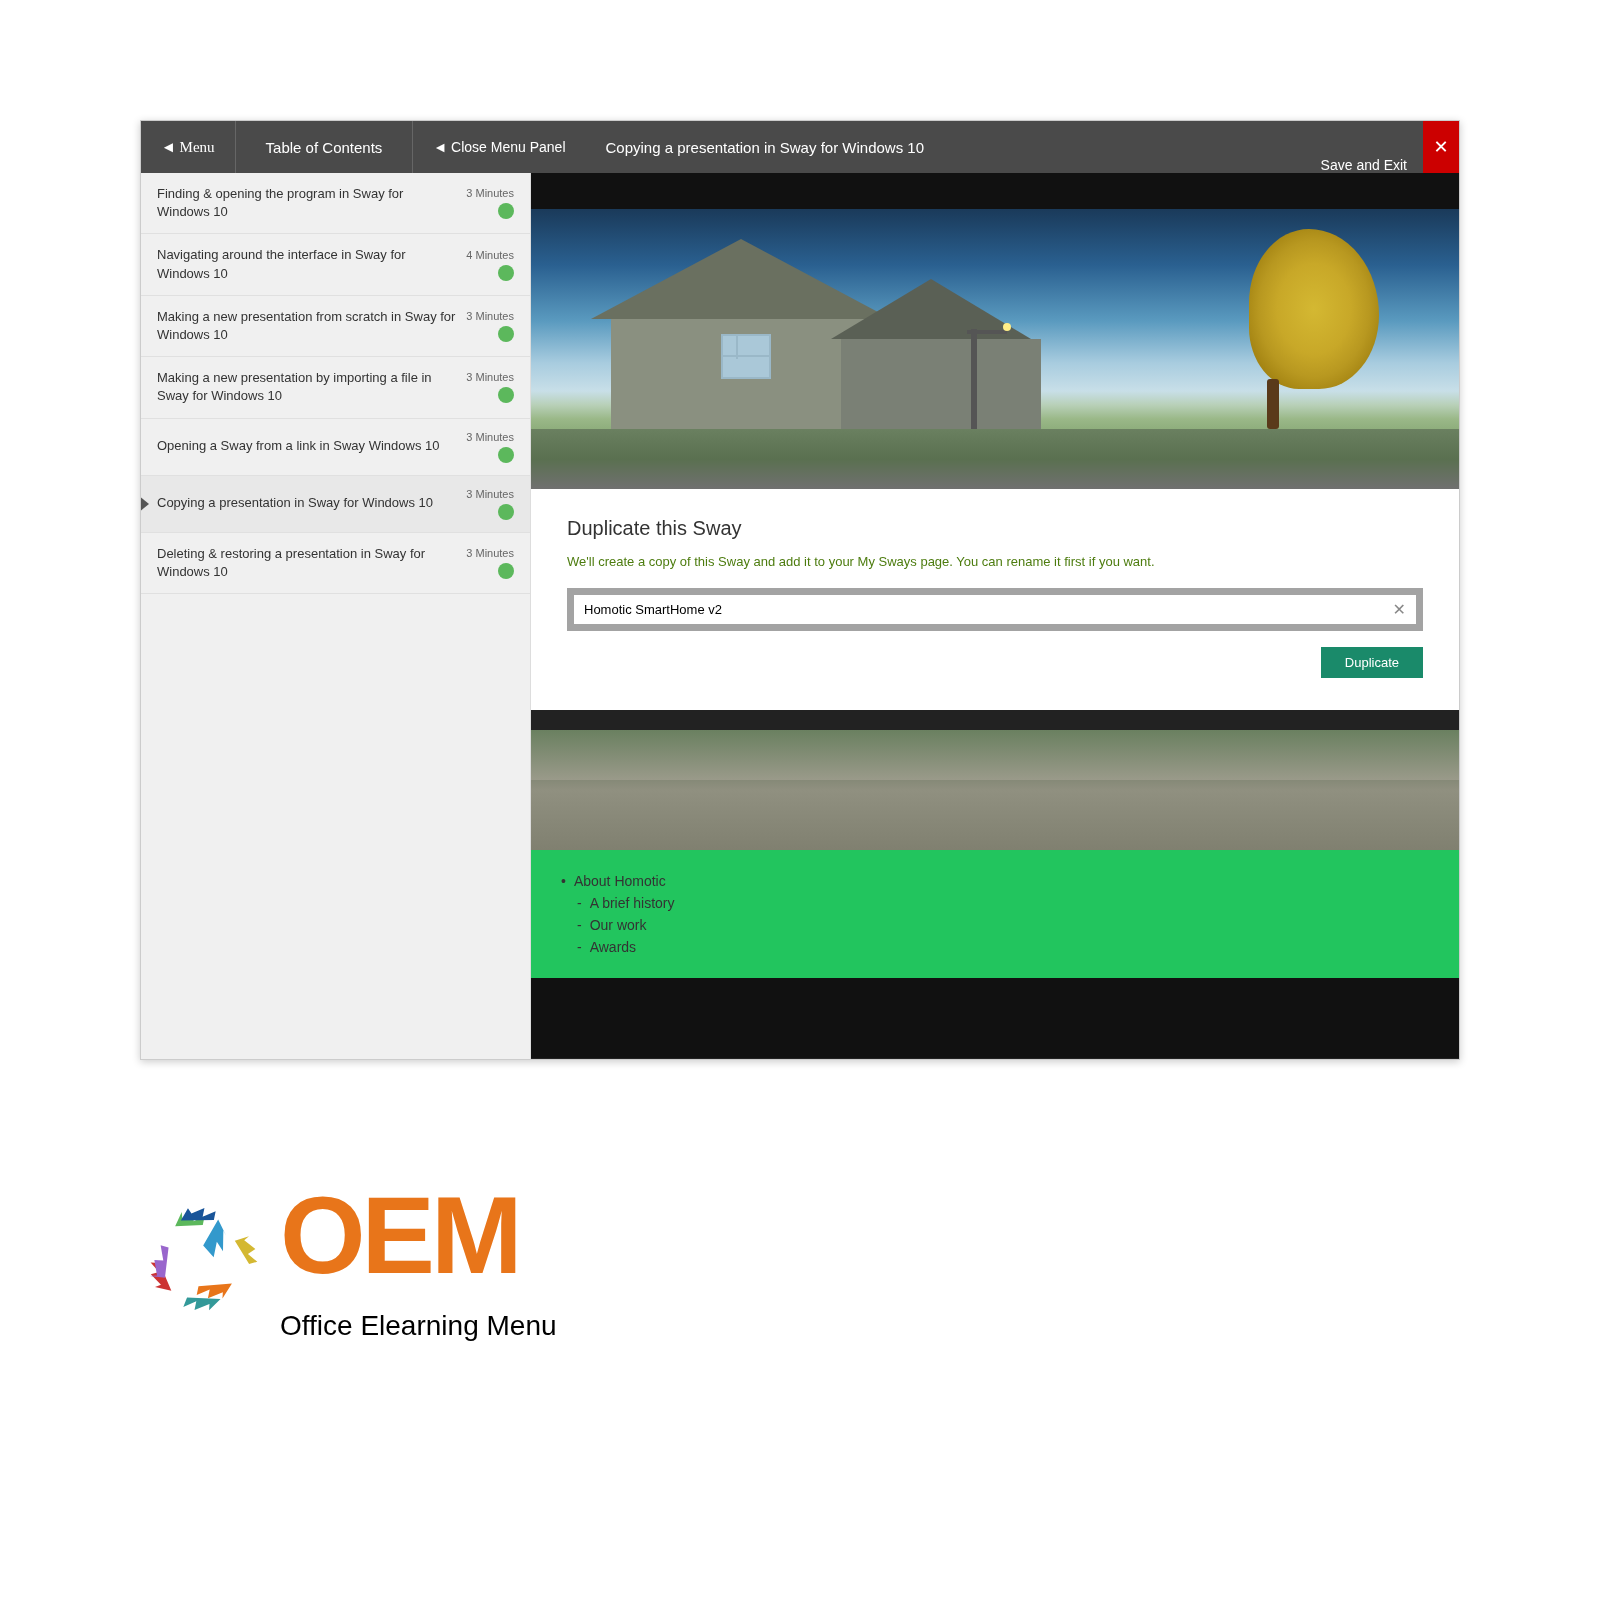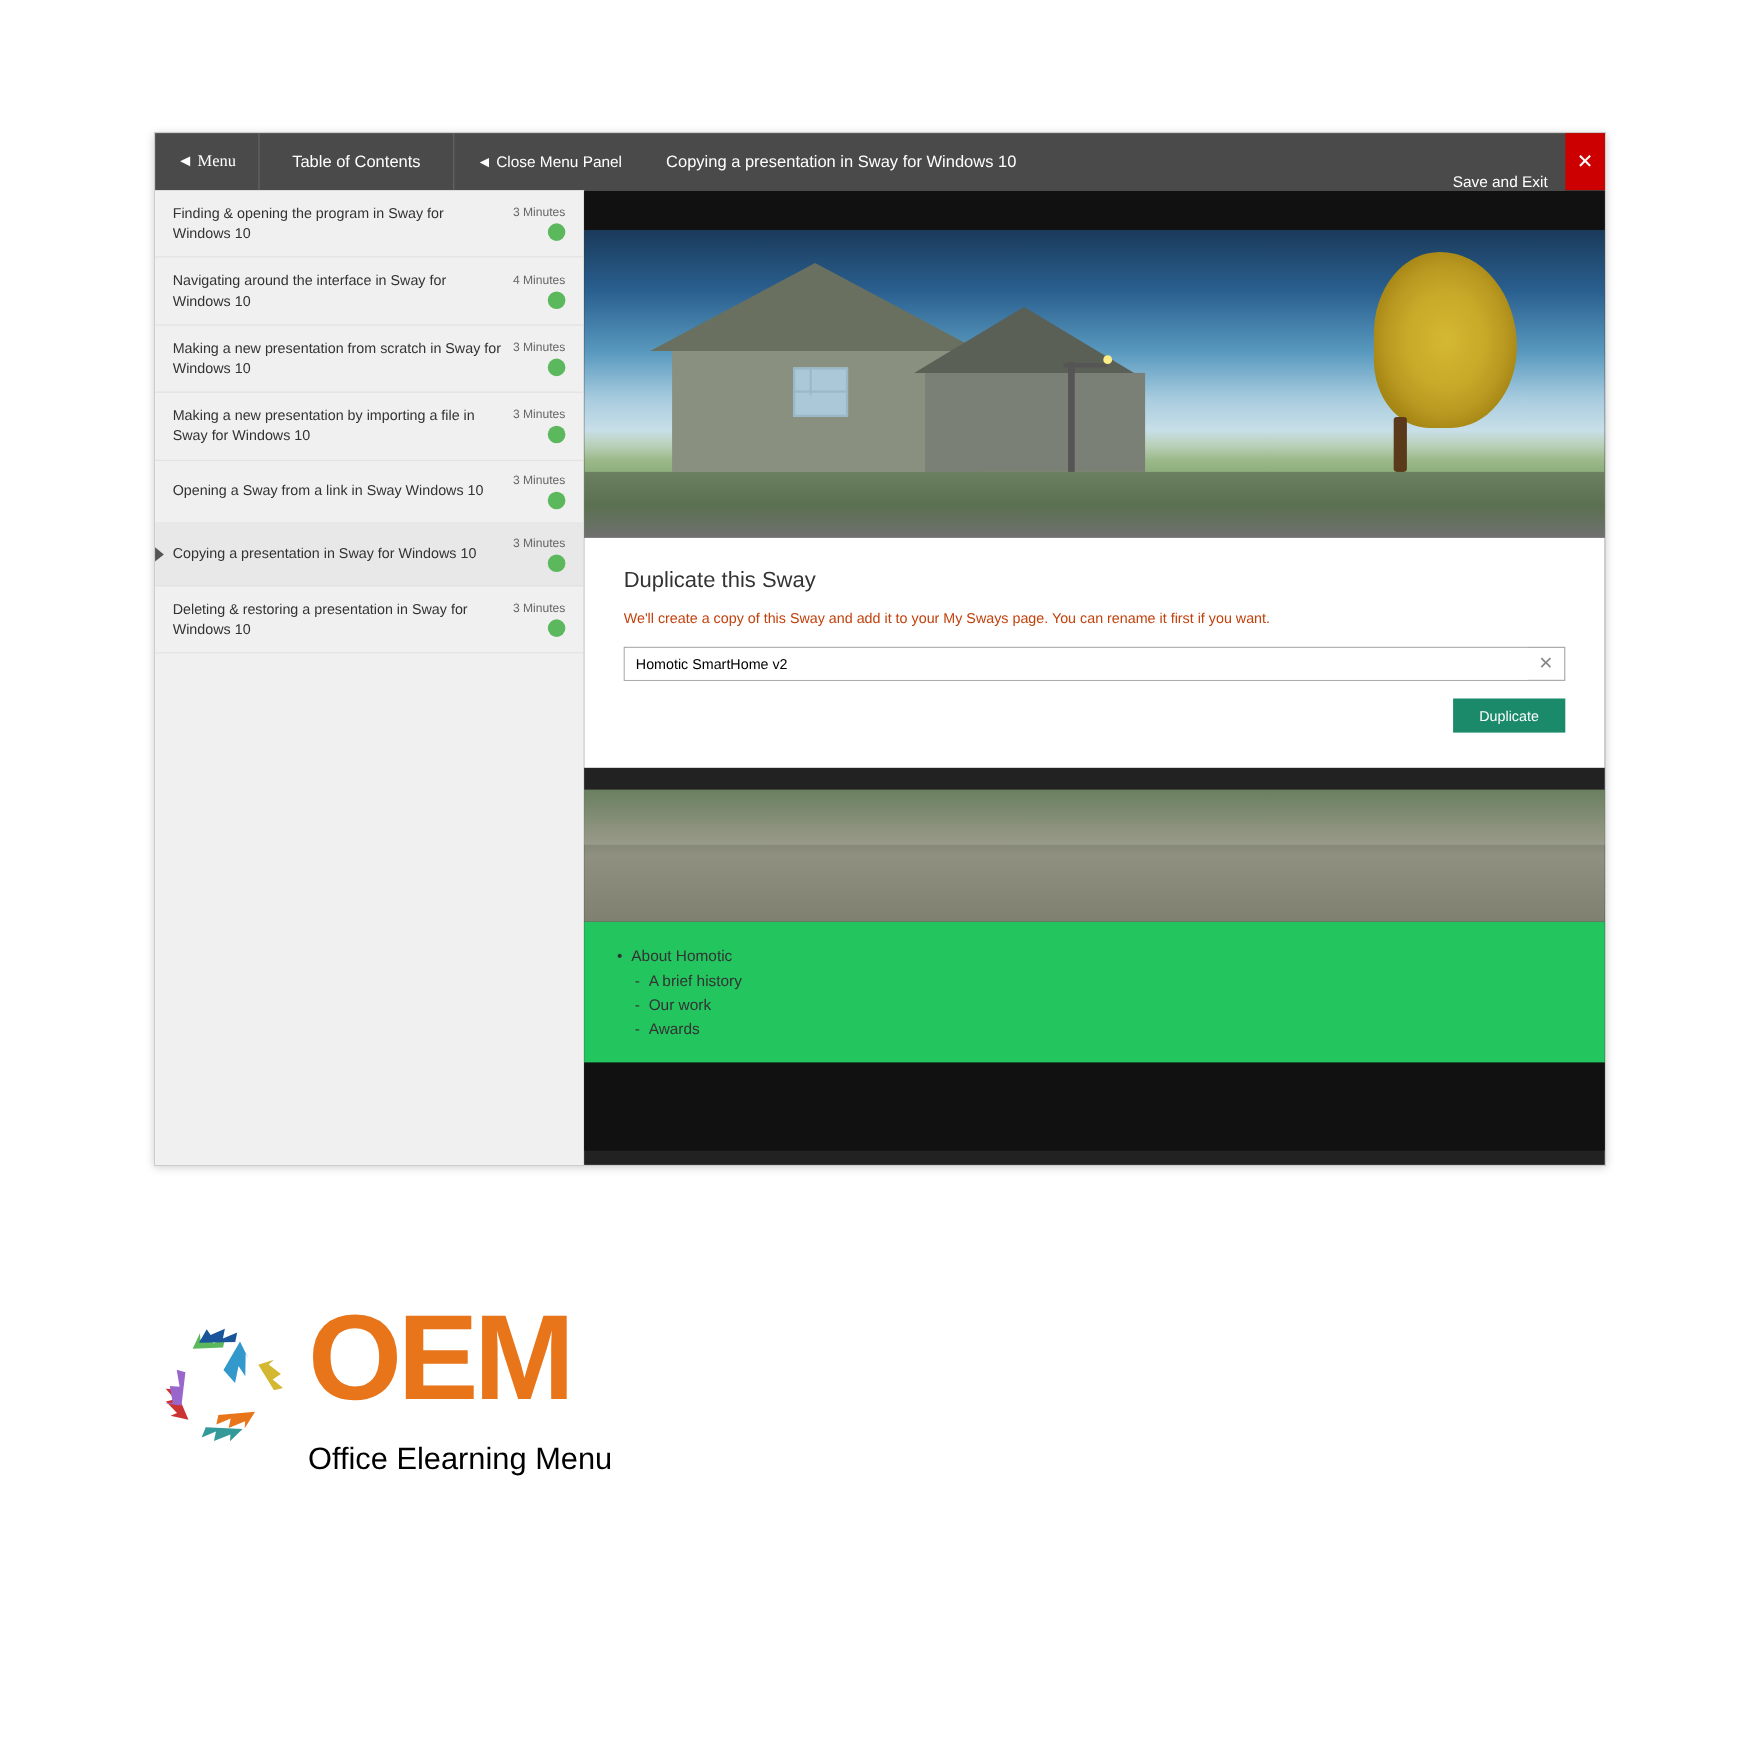--- a/index.html
+++ b/index.html
@@ -184,29 +184,29 @@
 
     .duplicate-title {
       font-size: 20px;
       color: #333;
       margin-bottom: 12px;
       font-weight: normal;
     }
 
     .duplicate-desc {
       font-size: 13px;
-      color: #c2410c;
+      color: #4d7c0f;
       margin-bottom: 16px;
       line-height: 1.5;
     }
 
     .duplicate-input-row {
       display: flex;
       align-items: center;
-      border: 1px solid #a3a3a3;
+      border: 7px solid #a3a3a3;
       margin-bottom: 16px;
     }
 
     .duplicate-input {
       flex: 1;
       padding: 7px 10px;
       font-size: 13px;
       border: none;
       outline: none;
     }

